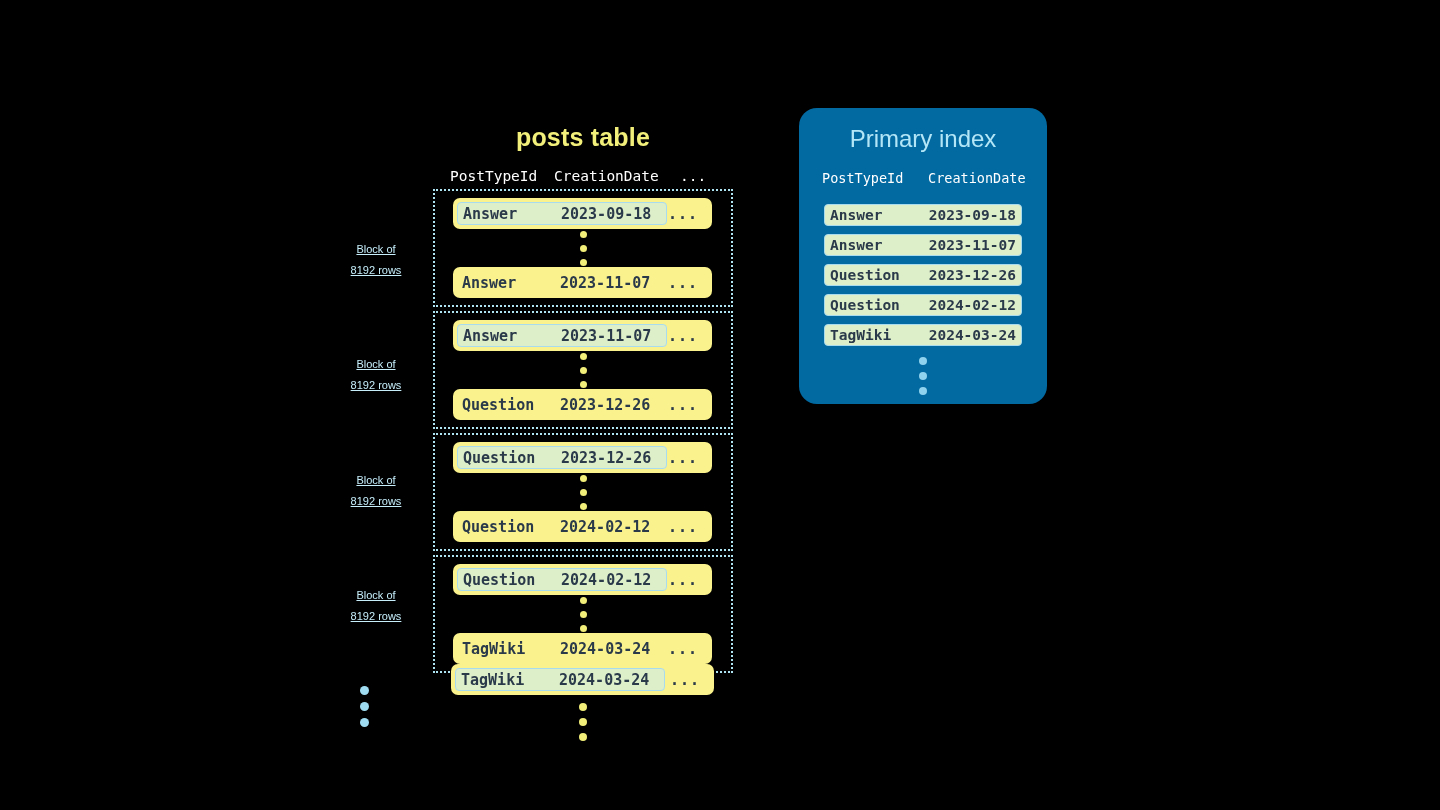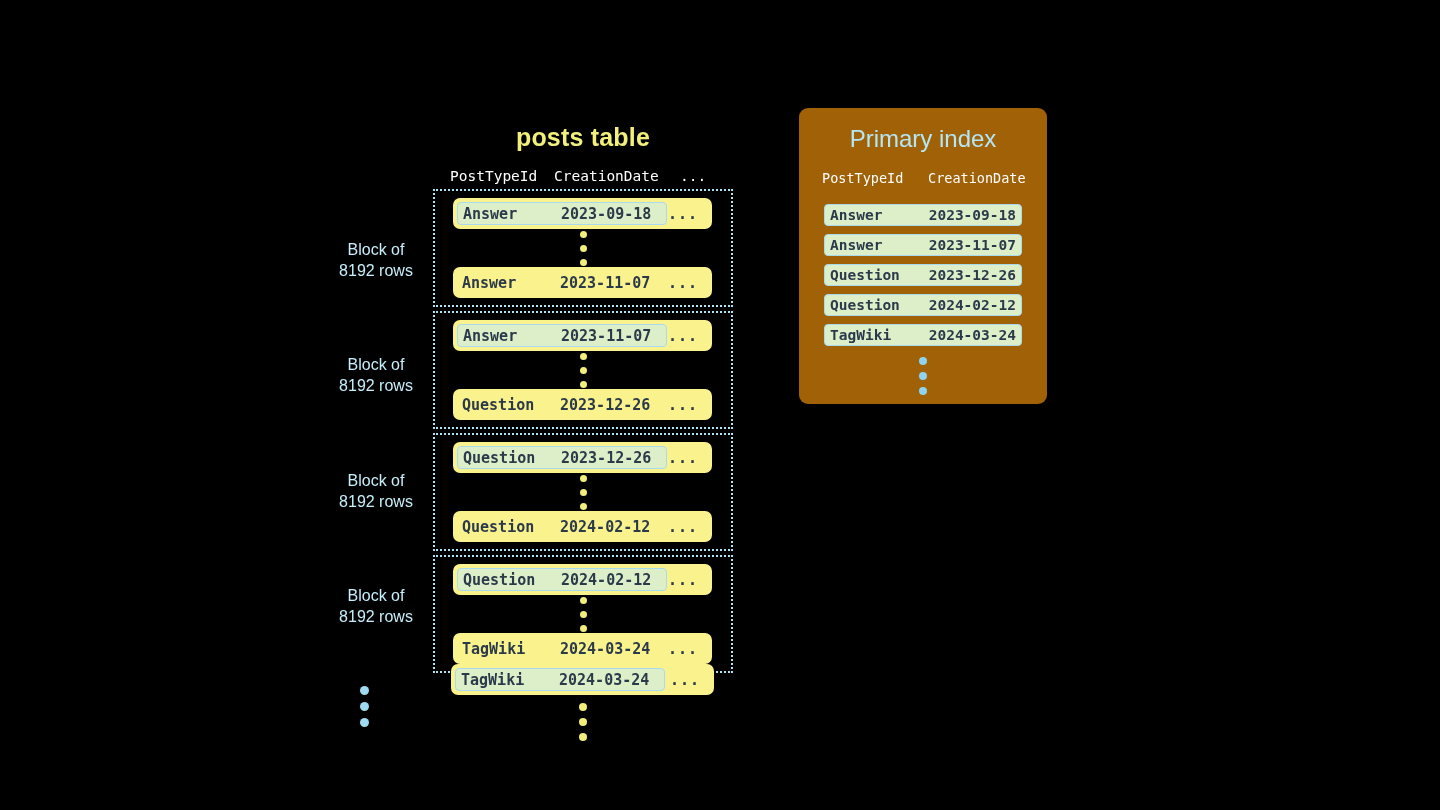--- a/index.html
+++ b/index.html
@@ -145,22 +145,23 @@
     border-radius: 50%;
     background: #f2ee7a;
   }
 
   
   .block-label {
     position: absolute;
     width: 130px;
     text-align: center;
     color: #c6eefb;
-    font-size: 16px;
+    font-size: 11px;
     line-height: 21px;
+    text-decoration: underline;
   }
 
   #left-dots {
     position: absolute;
     left: 360px;
     top: 686px;
     display: flex;
     flex-direction: column;
     align-items: center;
     gap: 7px;
@@ -172,22 +173,22 @@
     background: #9fdcf2;
   }
 
   
   #primary-index {
     position: absolute;
     left: 799px;
     top: 108px;
     width: 248px;
     height: 296px;
-    background: #a16207;
-    border-radius: 9px;
+    background: #0369a1;
+    border-radius: 18px;
     box-sizing: border-box;
   }
   .index-title {
     position: absolute;
     left: 0;
     top: 15px;
     width: 248px;
     text-align: center;
     color: #b3e7f7;
     font-size: 24px;

